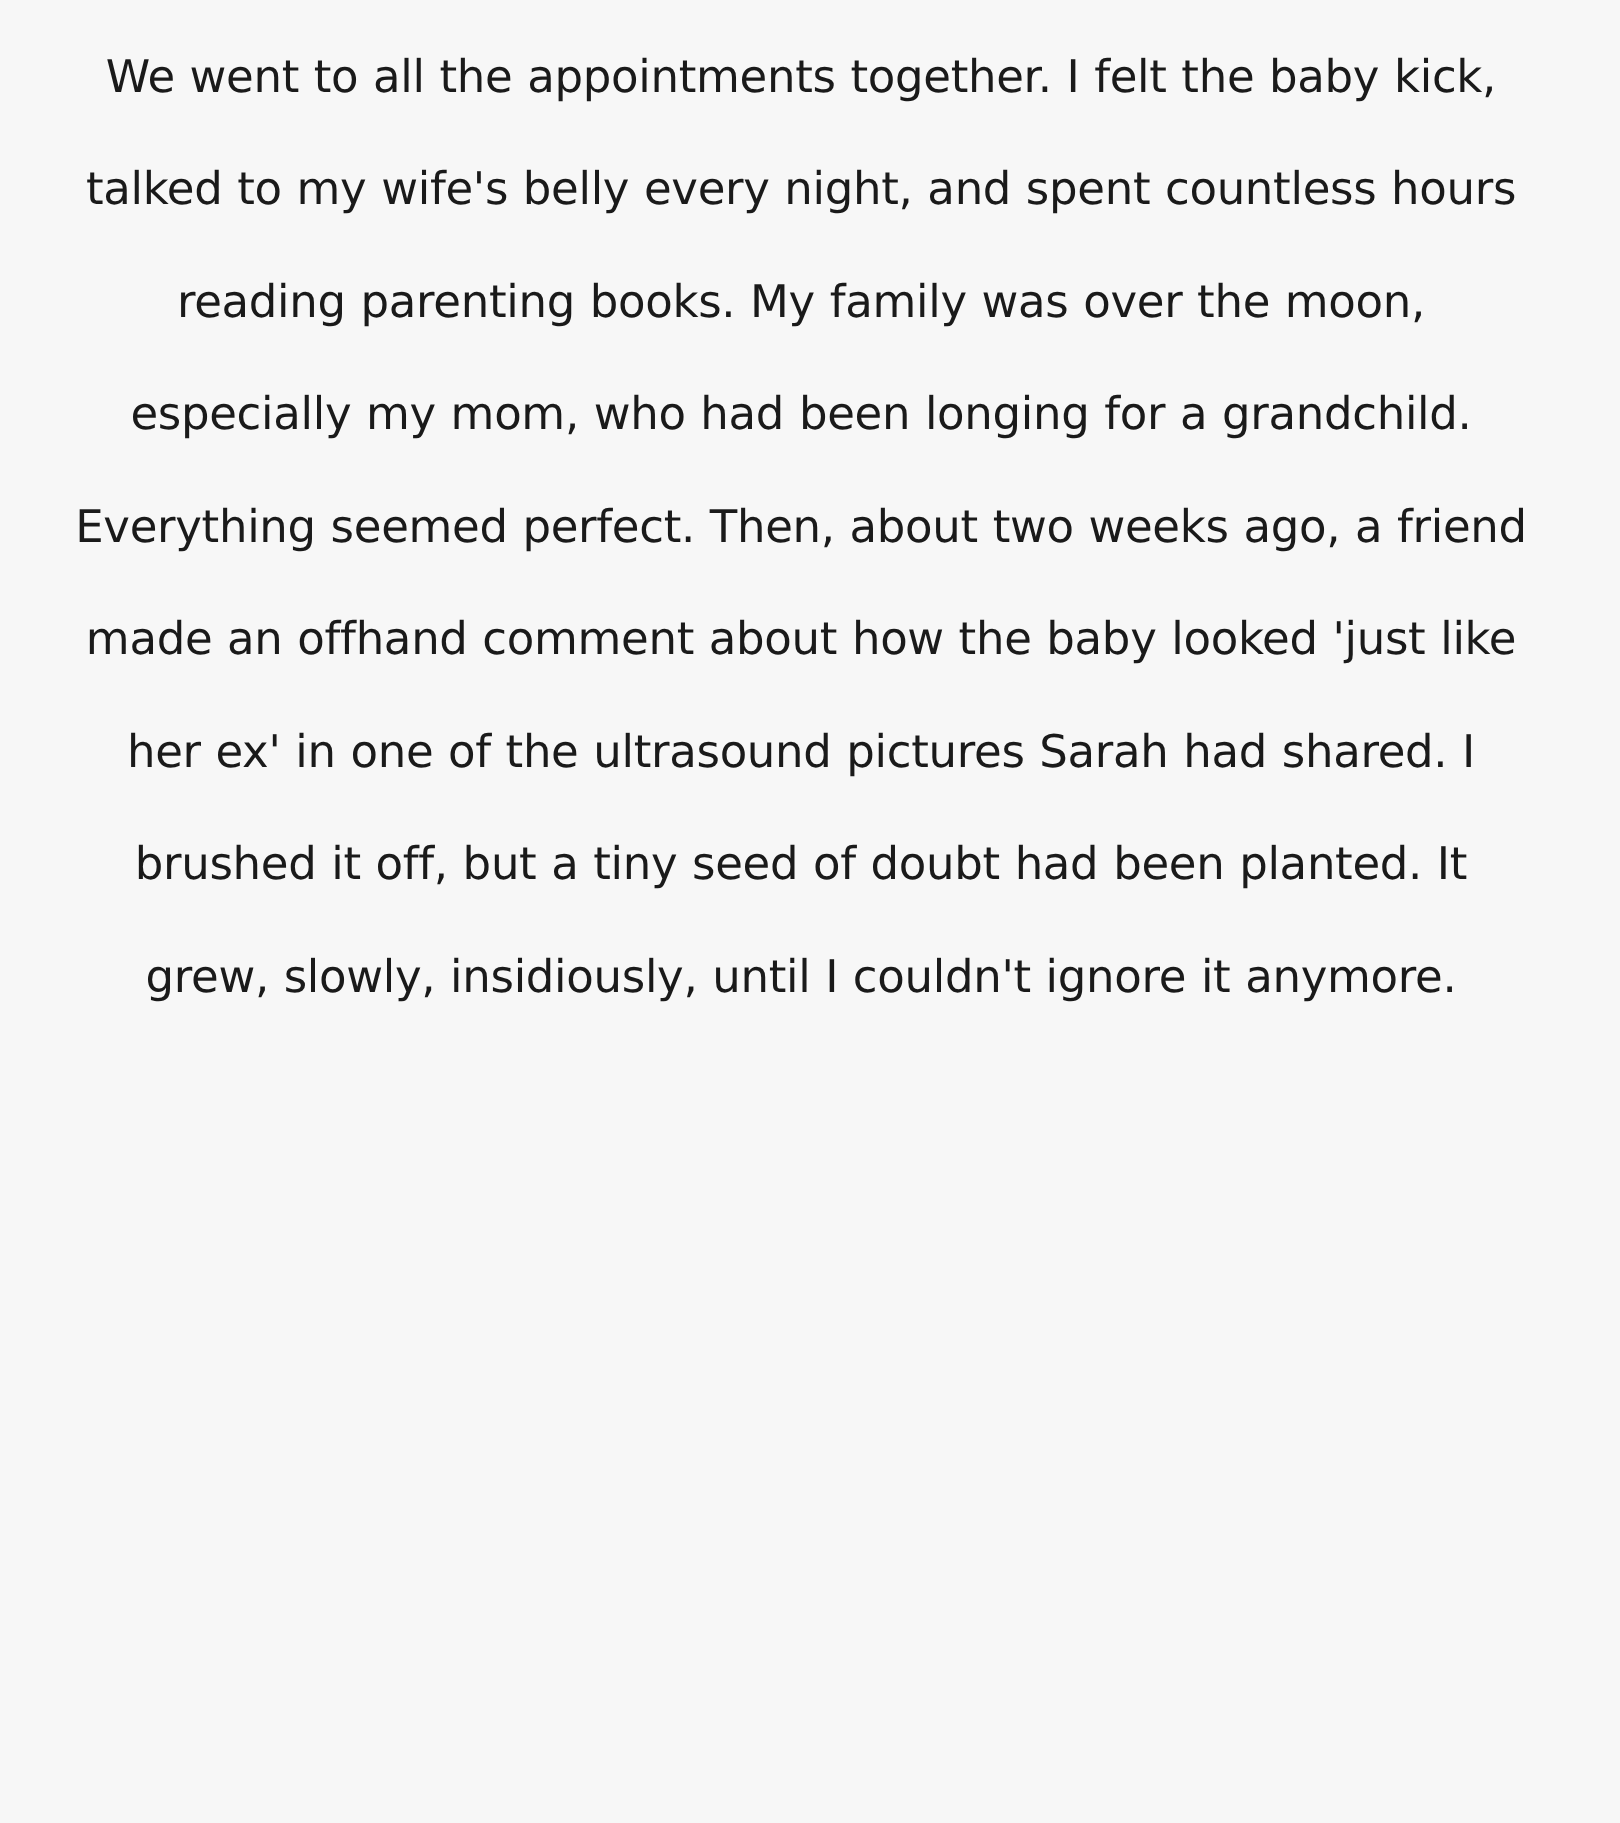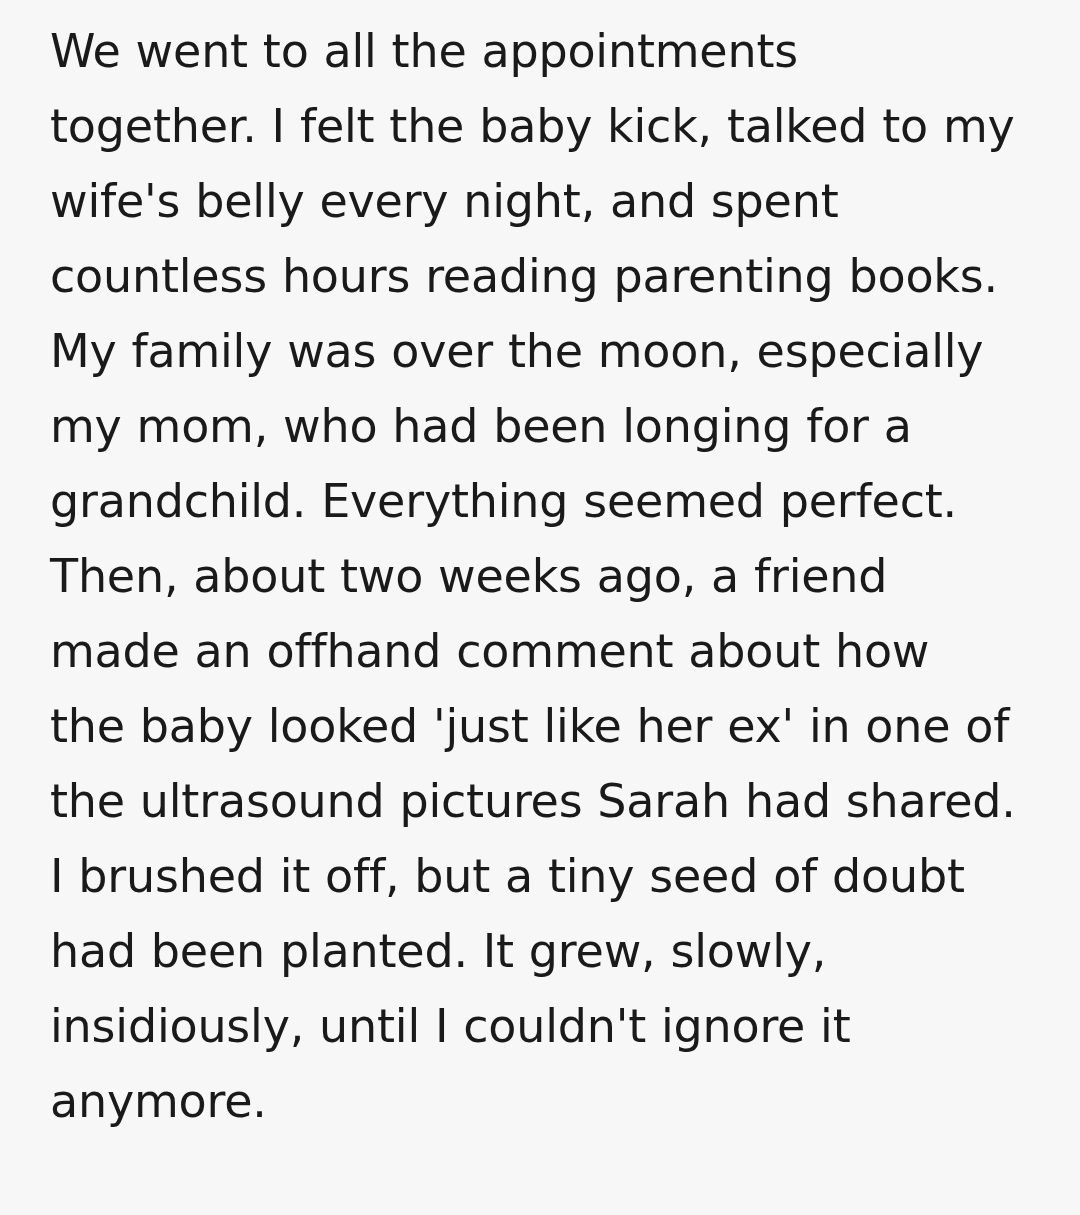--- a/index.html
+++ b/index.html
@@ -15,28 +15,29 @@
   }
   .page {
     width: 1080px;
     height: 1215px;
     background: #f7f7f7;
     box-sizing: border-box;
     padding: 14px 62px 0 50px;
   }
   .body-text {
     font-family: "DejaVu Sans", "Liberation Sans", sans-serif;
-    font-size: 46px;
+    font-size: 30px;
     line-height: 75px;
     color: #1a1a1a;
     letter-spacing: -0.2px;
     font-weight: 400;
     word-spacing: 0.5px;
     white-space: pre-wrap;
     margin: 0;
+    text-align: center;
   }
 </style>
 </head>
 <body>
 
 <div class="page">
   <p class="body-text">We went to all the appointments together. I felt the baby kick, talked to my wife's belly every night, and spent countless hours reading parenting books. My family was over the moon, especially my mom, who had been longing for a grandchild. Everything seemed perfect. Then, about two weeks ago, a friend made an offhand comment about how the baby looked 'just like her ex' in one of the ultrasound pictures Sarah had shared. I brushed it off, but a tiny seed of doubt had been planted. It grew, slowly, insidiously, until I couldn't ignore it anymore.</p>
 </div>
 
 </body></html>

